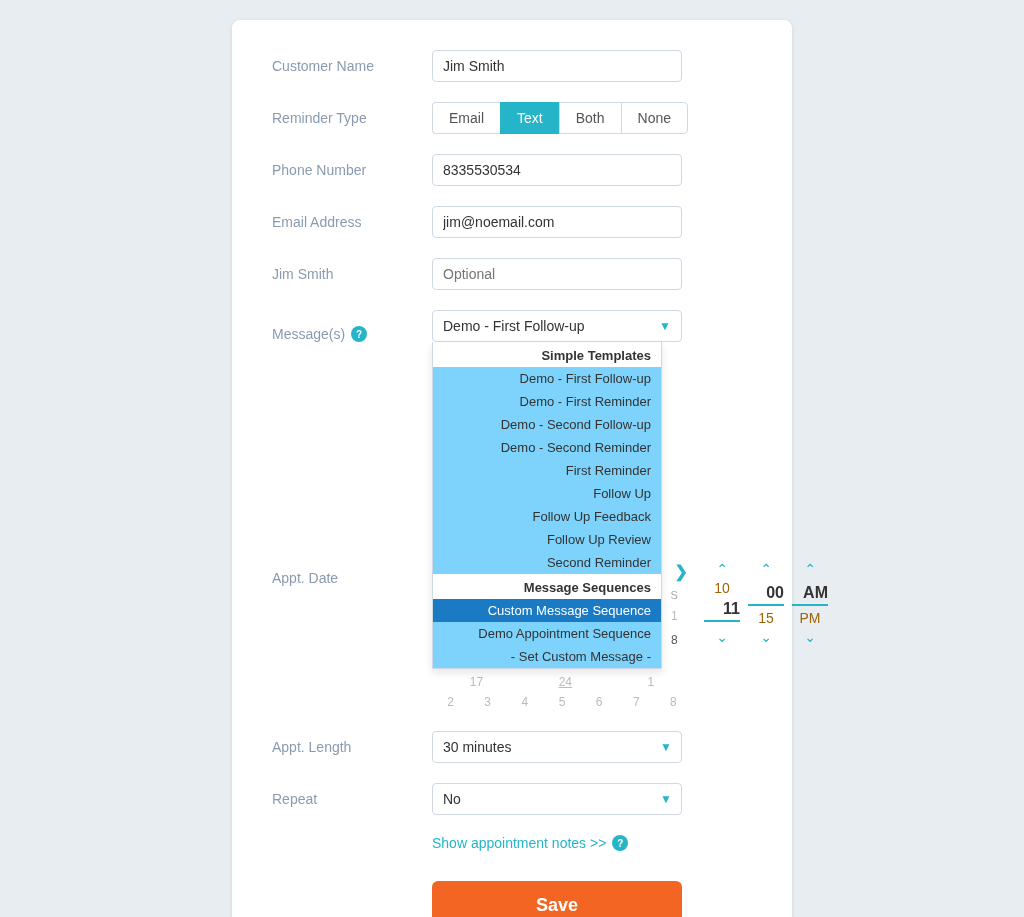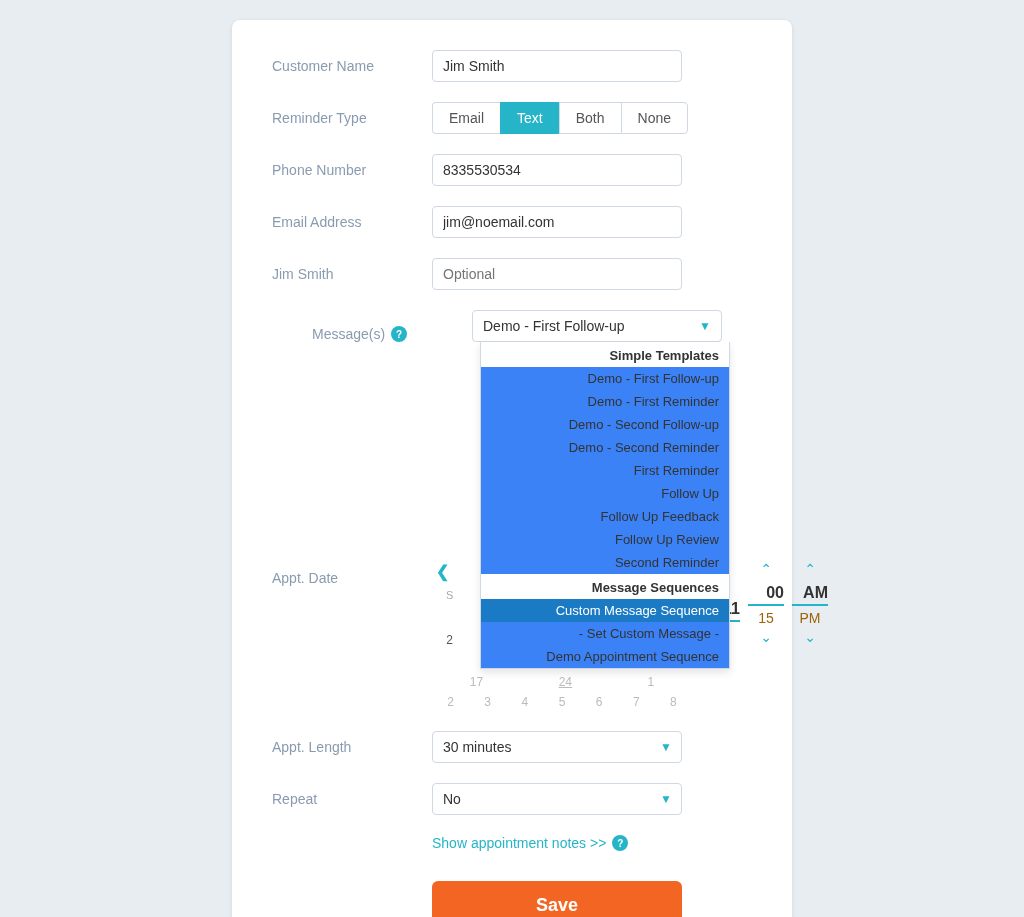--- a/index.html
+++ b/index.html
@@ -125,23 +125,23 @@
       align-items: center;
       cursor: pointer;
     }
     .messages-trigger .arrow {
       color: #26b5c8;
       font-size: 12px;
     }
     .dropdown-list {
       position: absolute;
       top: 100%;
-      left: 8px;
-      width: 250px;
-      background: #3b82f6;
+      left: 0;
+      width: 230px;
+      background: #7dd3fc;
       border: 1px solid #d0d8e4;
       border-top: none;
       z-index: 100;
       box-shadow: 0 4px 8px rgba(0,0,0,0.1);
     }
     .dropdown-list .group-header {
       font-weight: 700;
       font-size: 13px;
       color: #333;
       padding: 6px 10px 4px 10px;
@@ -328,21 +328,21 @@
     </div>
   </div>
 
   <div class="form-row">
     <div class="form-label">Jim Smith</div>
     <div class="form-control-wrap">
       <input type="text" class="optional-input" placeholder="Optional" style="">
     </div>
   </div>
 
-  <div class="form-row" style="position:relative;margin-left:40px;">
+  <div class="form-row" style="position:relative;">
     <div class="form-label">
       <div style="display:flex;align-items:center;gap:6px;padding-top:8px;">
         <span>Message(s)</span>
         <span class="help-circle">?</span>
       </div>
     </div>
     <div class="form-control-wrap">
       <div class="messages-wrap">
         <div class="messages-trigger">
           <span>Demo - First Follow-up</span>
@@ -354,22 +354,22 @@
           <div class="list-item">Demo - First Reminder</div>
           <div class="list-item">Demo - Second Follow-up</div>
           <div class="list-item">Demo - Second Reminder</div>
           <div class="list-item">First Reminder</div>
           <div class="list-item">Follow Up</div>
           <div class="list-item">Follow Up Feedback</div>
           <div class="list-item">Follow Up Review</div>
           <div class="list-item">Second Reminder</div>
           <div class="group-header">Message Sequences</div>
           <div class="list-item selected">Custom Message Sequence</div>
+          <div class="list-item">Demo Appointment Sequence</div>
           <div class="list-item">- Set Custom Message -</div>
-          <div class="list-item">Demo Appointment Sequence</div>
         </div>
       </div>
     </div>
   </div>
 
   <div class="form-row" style="margin-top: 220px;">
     <div class="form-label">Appt. Date</div>
     <div class="form-control-wrap">
       <div class="appt-date-wrap">
 

